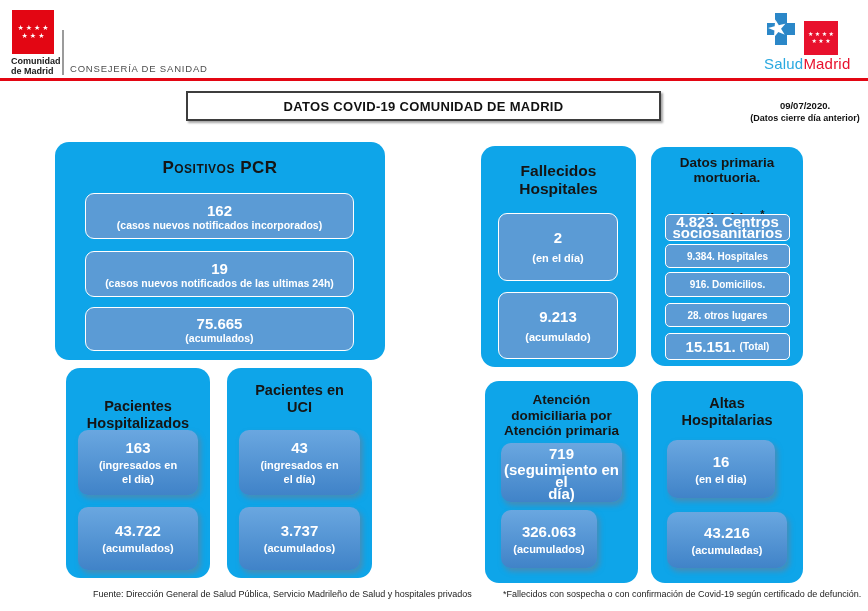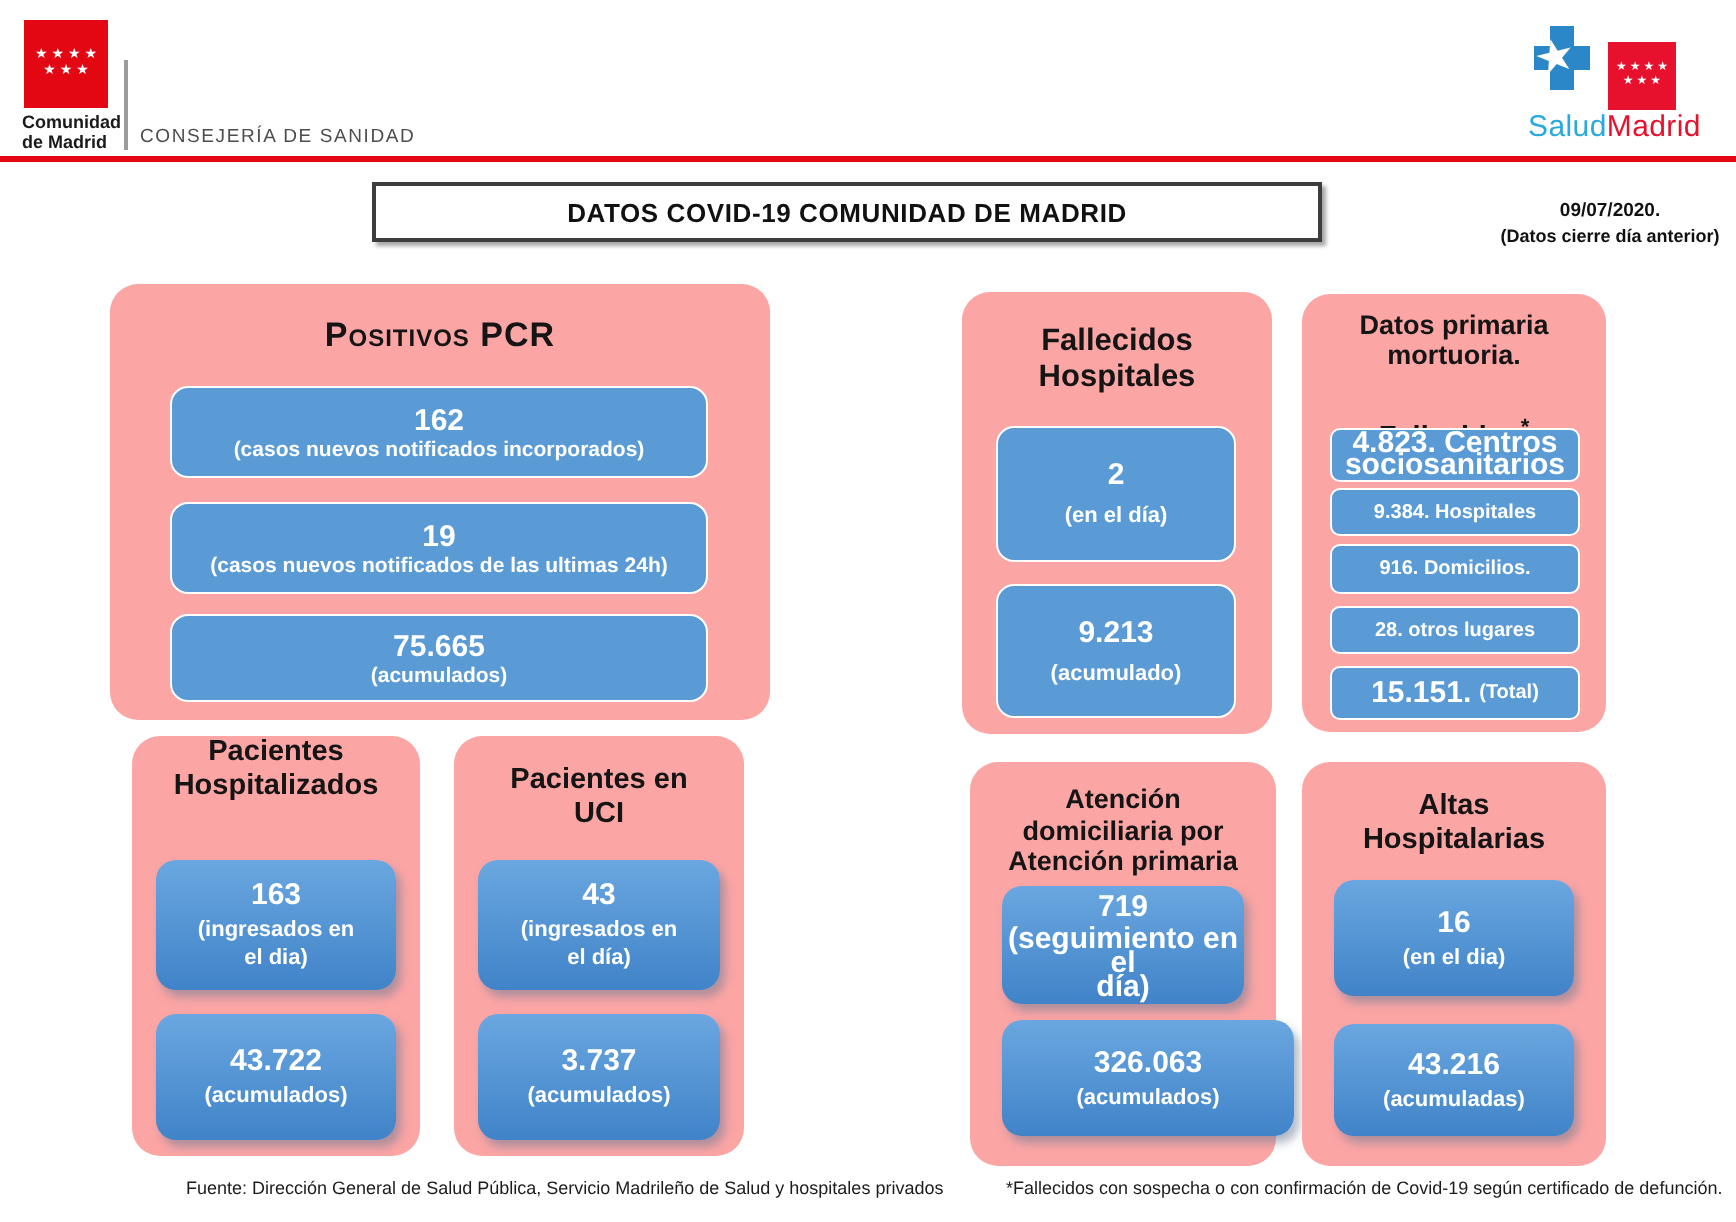--- a/index.html
+++ b/index.html
@@ -29,21 +29,21 @@
 
   .title-box { position:absolute; left:186px; top:91px; width:471px; height:26px; background:#ffffff;
                border:2.5px solid #3d3d3d; box-shadow:2px 2px 2px rgba(0,0,0,0.35);
                display:flex; align-items:center; justify-content:center;
                font-size:13px; font-weight:bold; color:#111; letter-spacing:0.3px; }
   .date-block { position:absolute; left:744px; top:100px; width:122px; text-align:center;
                 font-size:9.5px; line-height:12px; font-weight:bold; color:#111; }
   .date-block .note { white-space:nowrap; font-size:9px; }
 
   
-  .card { position:absolute; background:#fca5a5; border-radius:14px; }
+  .card { position:absolute; background:#0ea5e9; border-radius:14px; }
   .card-title { text-align:center; font-weight:bold; color:#151515; white-space:pre-line; }
   .pill { position:absolute; display:flex; flex-direction:column; align-items:center; justify-content:center;
           text-align:center; color:#ffffff; font-weight:bold; }
   .pill.flat { background:#5b9bd5; border:1.5px solid #ffffff; border-radius:9px; }
   .pill.grad { background:linear-gradient(180deg,#6aa7e0 0%,#4083c8 100%); border-radius:10px;
                box-shadow:2.5px 3.5px 5px rgba(110,125,150,0.55); }
   .v15 { font-size:15px; line-height:17px; }
   .lab { white-space:pre-line; }
   .lab105 { font-size:10.5px; line-height:12px; }
   .lab11 { font-size:11px; line-height:14px; }
@@ -140,21 +140,21 @@
     <div class="pill flat mort-pill" style="left:14px;top:156px;width:123px;height:22px;border-radius:5px;">
       <div>28. otros lugares</div>
     </div>
     <div class="pill flat total-row" style="left:14px;top:186px;width:123px;height:25px;border-radius:5px;">
       <span class="total-val">15.151.</span>
       <span class="total-lab">(Total)</span>
     </div>
   </div>
 
   <div class="card" style="left:66px;top:368px;width:144px;height:210px;">
-    <div class="card-title" style="padding-top:0;font-size:14.5px;line-height:17px;">Pacientes
+    <div class="card-title" style="padding-top:30px;font-size:14.5px;line-height:17px;">Pacientes
 Hospitalizados</div>
     <div class="pill grad" style="left:12px;top:62px;width:120px;height:65px;">
       <div class="v15">163</div>
       <div class="lab lab11 gap2">(ingresados en
 el dia)</div>
     </div>
     <div class="pill grad" style="left:12px;top:139px;width:120px;height:63px;">
       <div class="v15">43.722</div>
       <div class="lab lab11 gap2">(acumulados)</div>
     </div>
@@ -176,30 +176,30 @@
 
   <div class="card" style="left:485px;top:381px;width:153px;height:202px;">
     <div class="card-title" style="padding-top:11px;font-size:13.5px;line-height:15.5px;">Atención
 domiciliaria por
 Atención primaria</div>
     <div class="pill grad" style="left:16px;top:62px;width:121px;height:59px;">
       <div class="v15">719</div>
       <div class="lab gap2" style="font-size:15px;line-height:12px;">(seguimiento en el
 día)</div>
     </div>
-    <div class="pill grad" style="left:16px;top:129px;width:146px;height:58px;">
+    <div class="pill grad" style="left:16px;top:129px;width:96px;height:58px;">
       <div class="v15">326.063</div>
       <div class="lab lab11 gap2">(acumulados)</div>
     </div>
   </div>
 
   <div class="card" style="left:651px;top:381px;width:152px;height:202px;">
     <div class="card-title" style="padding-top:14px;font-size:14.5px;line-height:17px;">Altas
 Hospitalarias</div>
-    <div class="pill grad" style="left:16px;top:59px;width:120px;height:58px;">
+    <div class="pill grad" style="left:16px;top:59px;width:108px;height:58px;">
       <div class="v15">16</div>
       <div class="lab lab11 gap2">(en el dia)</div>
     </div>
     <div class="pill grad" style="left:16px;top:131px;width:120px;height:56px;">
       <div class="v15">43.216</div>
       <div class="lab lab11 gap2">(acumuladas)</div>
     </div>
   </div>
 
   <div class="foot" style="left:75px;">Fuente: Dirección General de Salud Pública, Servicio Madrileño de Salud y hospitales privados</div>

